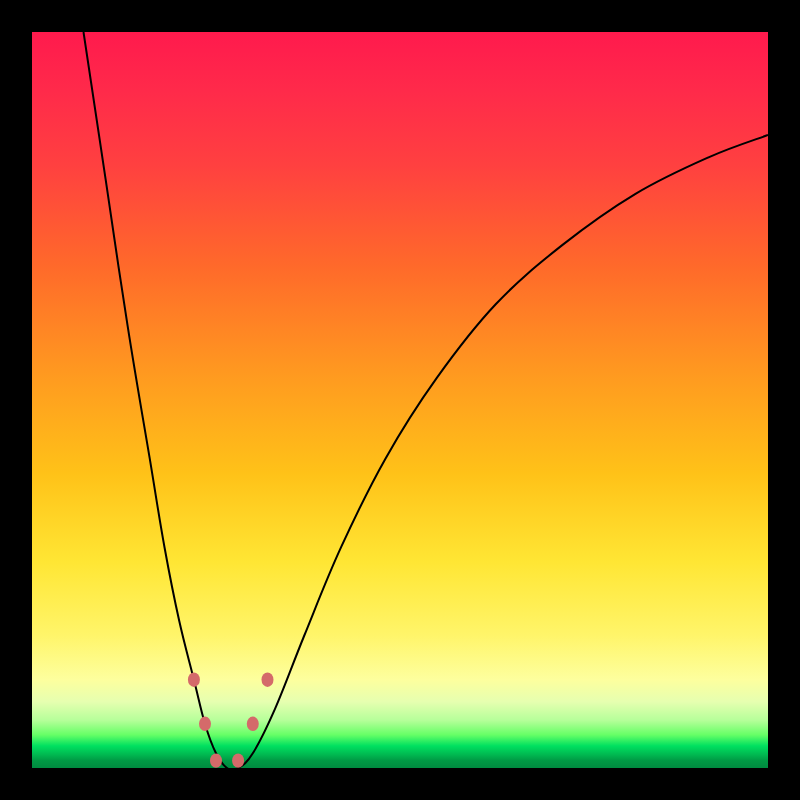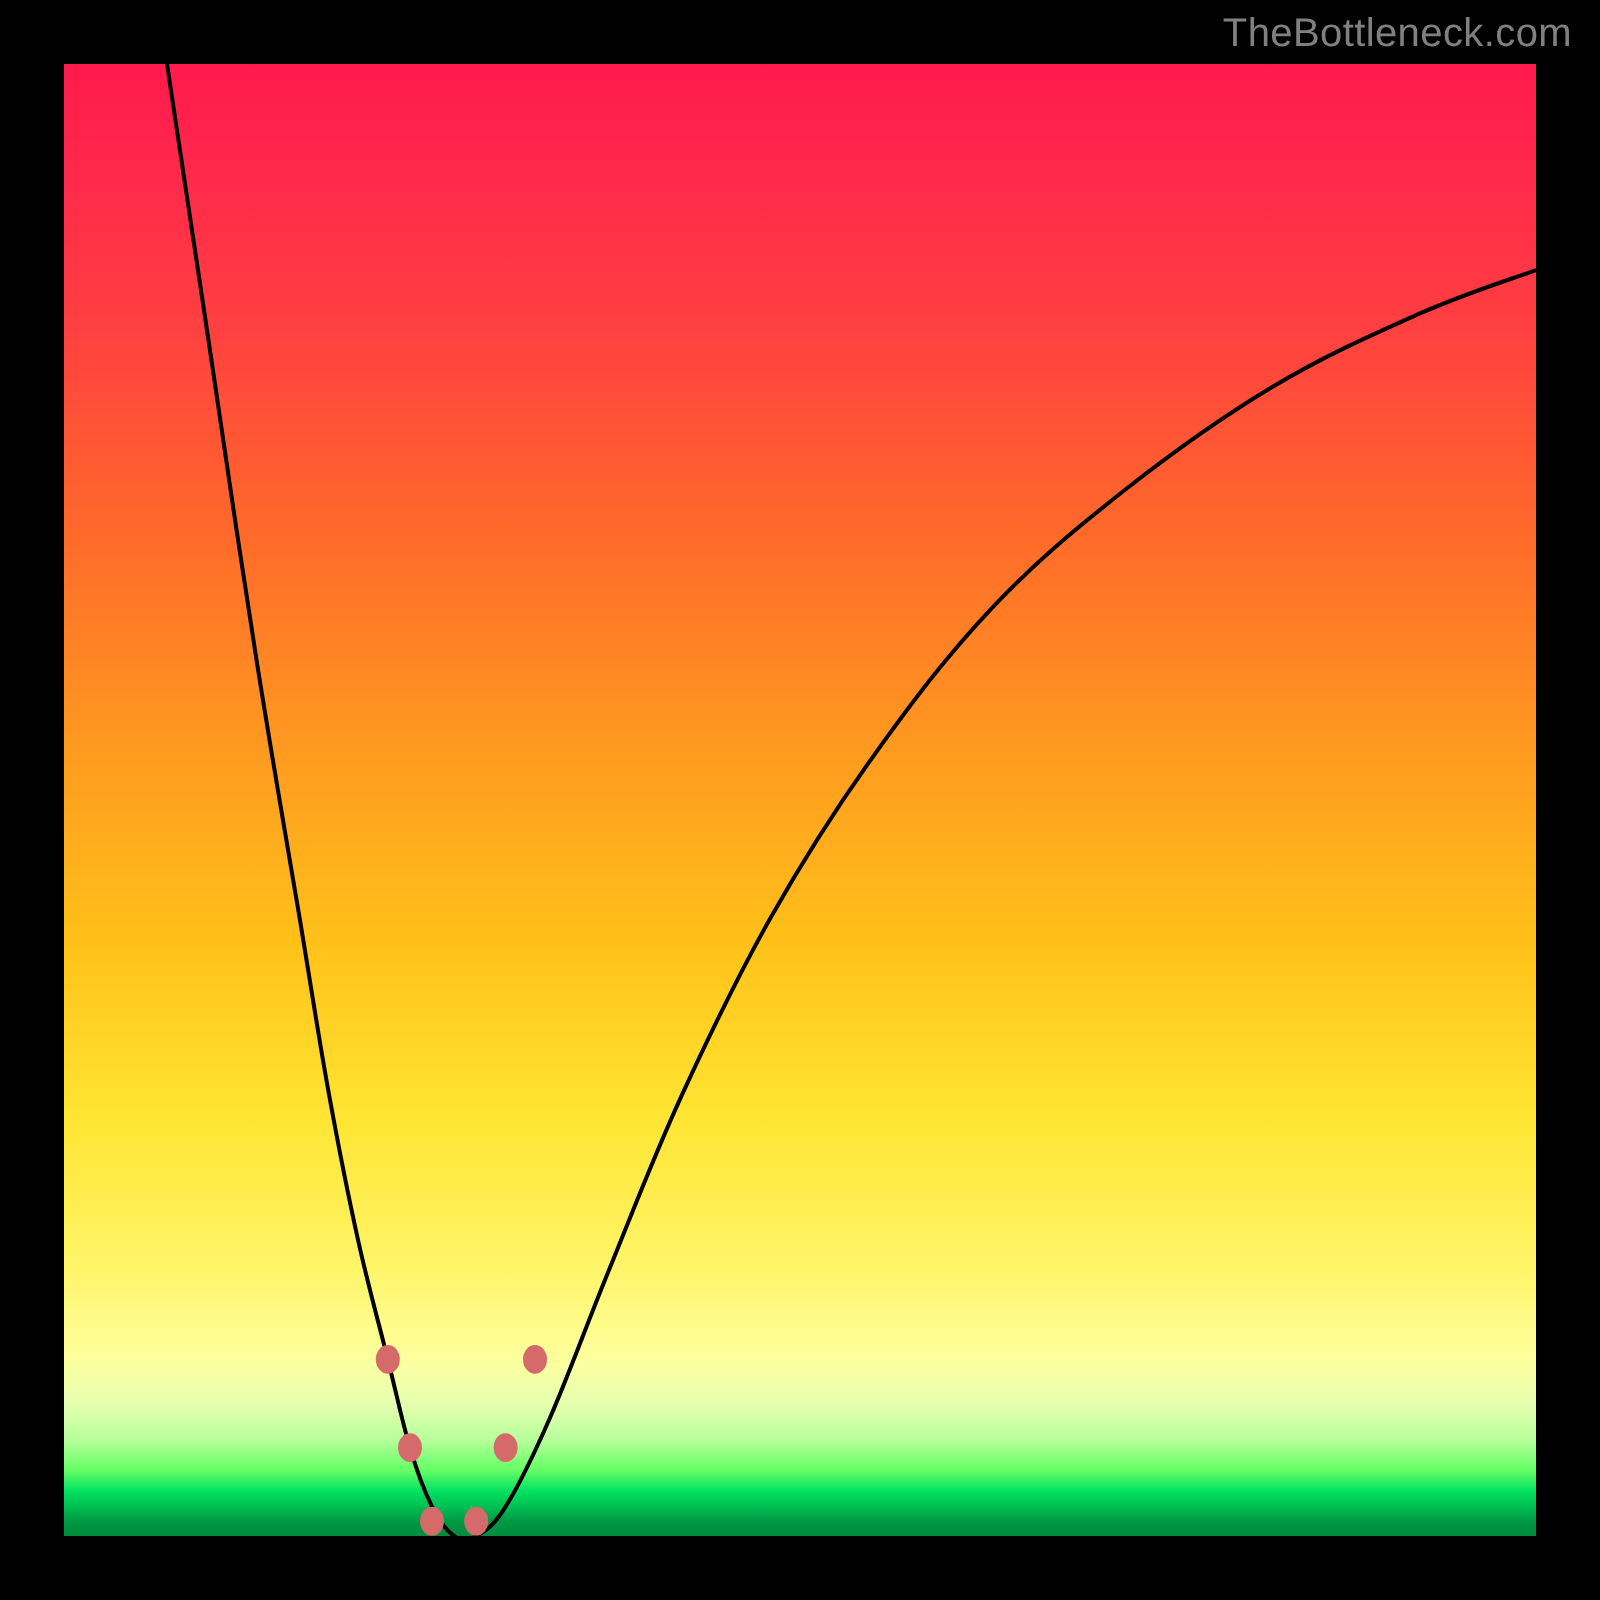--- a/index.html
+++ b/index.html
@@ -68,21 +68,20 @@
     font-size: 20px;
     font-weight: 500;
     letter-spacing: 0.2px;
   }
 </style>
 </head>
 <body>
 
 <div class="frame">
 
-  <div class="watermark">TheBottleneck.com</div>
 
   <div class="plot">
     <div class="gradient"></div>
     <svg class="curve" viewBox="0 0 736 736" preserveAspectRatio="none">
       <path fill="none" stroke="#000000" stroke-width="2" d="M 51.5 0.0 C 55.5 26.5, 65.7 94.2, 73.6 147.2 C 81.5 200.2, 87.7 244.1, 95.7 294.4 C 103.6 344.7, 111.1 387.1, 117.8 426.9 C 124.4 466.6, 127.2 486.1, 132.5 515.2 C 137.8 544.3, 141.9 565.0, 147.2 588.8 C 152.5 612.6, 157.3 629.1, 161.9 647.7 C 166.6 666.2, 169.0 678.6, 173.0 691.8 C 176.9 705.1, 180.0 713.3, 184.0 721.3 C 188.0 729.2, 191.1 733.4, 195.0 736.0 C 199.0 738.6, 201.4 738.6, 206.1 736.0 C 210.7 733.4, 214.2 731.9, 220.8 721.3 C 227.4 710.7, 233.6 698.3, 242.9 677.1 C 252.2 655.9, 260.4 632.7, 272.3 603.5 C 284.2 574.4, 294.5 547.0, 309.1 515.2 C 323.7 483.4, 336.1 457.4, 353.3 426.9 C 370.5 396.4, 384.9 373.7, 404.8 345.9 C 424.7 318.1, 441.2 296.2, 463.7 272.3 C 486.2 248.5, 504.7 233.3, 529.9 213.4 C 555.1 193.6, 577.0 177.8, 603.5 161.9 C 630.0 146.0, 653.3 135.7, 677.1 125.1 C 701.0 114.5, 725.4 107.0, 736.0 103.0"></path>
       <g>
           <ellipse cx="161.9" cy="647.7" rx="6" ry="7.199999999999999" fill="#d46a6a"></ellipse>
           <ellipse cx="173.0" cy="691.8" rx="6" ry="7.199999999999999" fill="#d46a6a"></ellipse>
           <ellipse cx="184.0" cy="728.6" rx="6" ry="7.199999999999999" fill="#d46a6a"></ellipse>
           <ellipse cx="206.1" cy="728.6" rx="6" ry="7.199999999999999" fill="#d46a6a"></ellipse>

